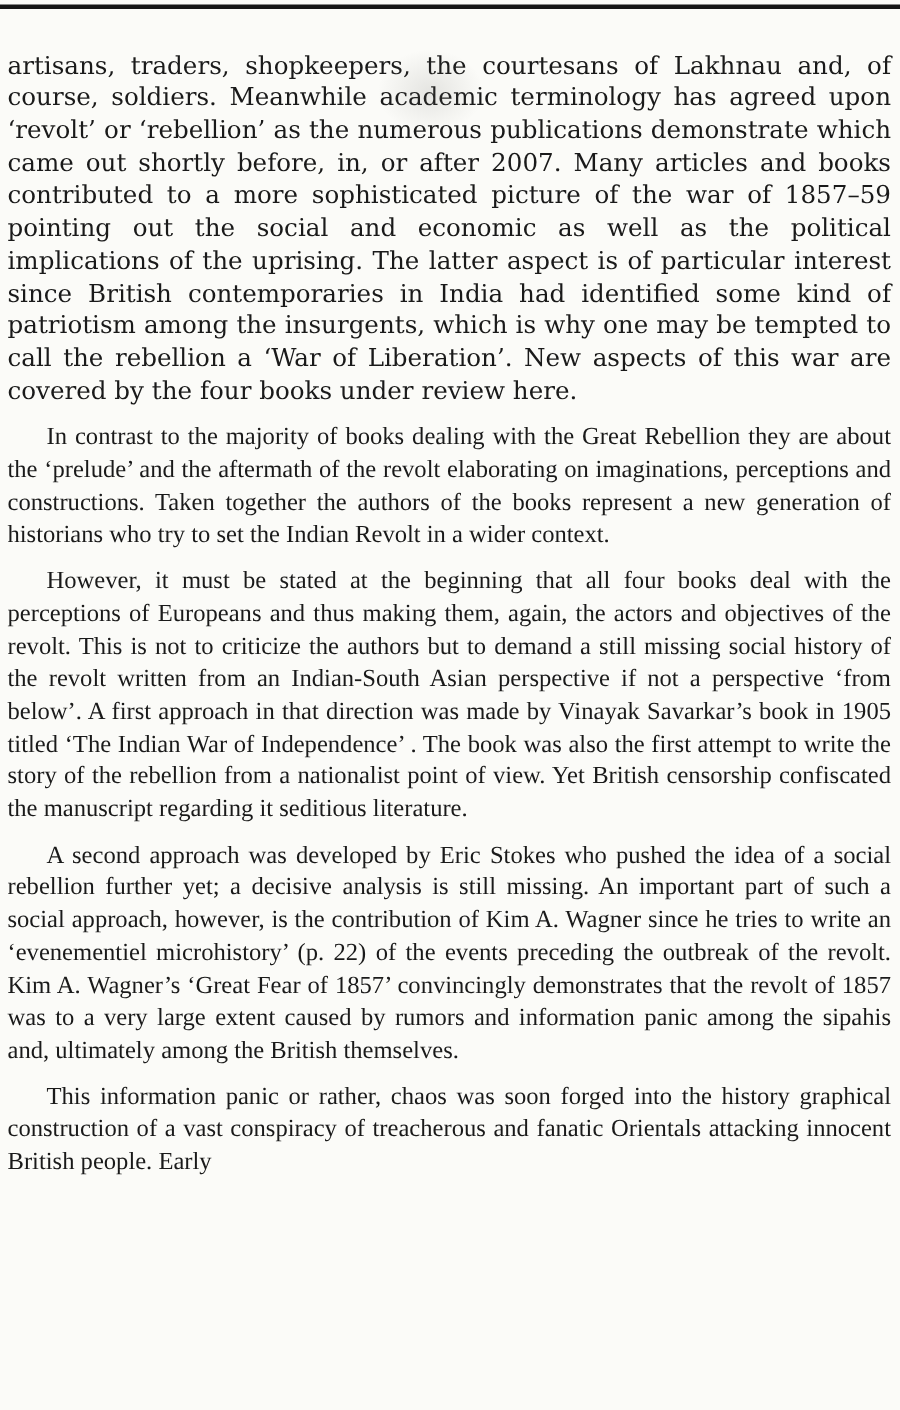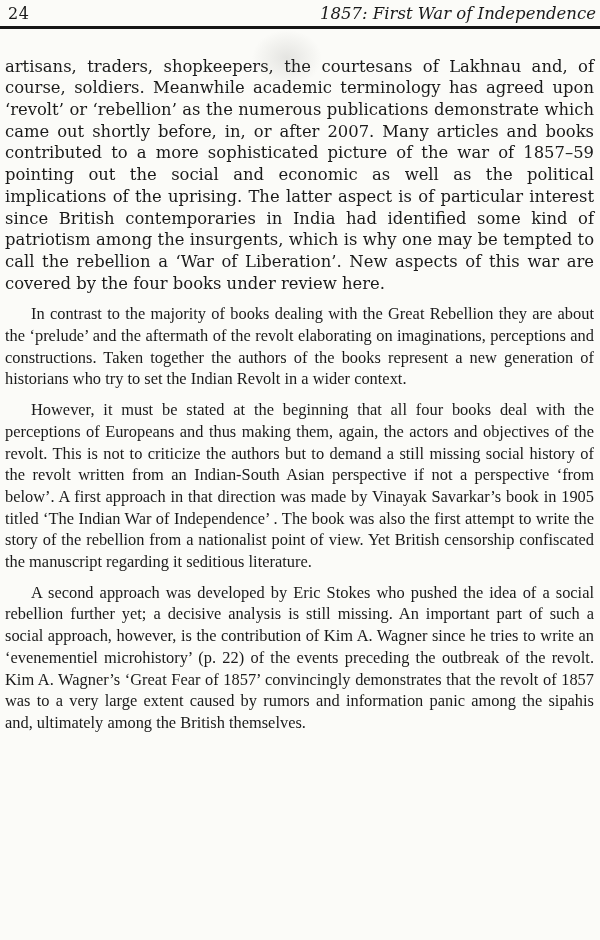--- a/index.html
+++ b/index.html
@@ -63,29 +63,26 @@
   .body-text p.indent {
     text-indent: 26px;
     font-family: Liberation Serif, serif;
   }
 </style>
 </head>
 <body>
 
 <div class="page">
 
-  <div class="header">
-    <span class="page-number">24</span>
-    <span class="running-title">1857: First War of Independence</span>
-  </div>
 
   <div class="header-rule"></div>
 
   <div class="scan-smudge"></div>
 
   <div class="body-text">
     <p>artisans, traders, shopkeepers, the courtesans of Lakhnau and, of course, soldiers. Meanwhile academic terminology has agreed upon ‘revolt’ or ‘rebellion’ as the numerous publications demonstrate which came out shortly before, in, or after 2007. Many articles and books contributed to a more sophisticated picture of the war of 1857–59 pointing out the social and economic as well as the political implications of the uprising. The latter aspect is of particular interest since British contemporaries in India had identified some kind of patriotism among the insurgents, which is why one may be tempted to call the rebellion a ‘War of Liberation’. New aspects of this war are covered by the four books under review here.</p>
     <p class="indent">In contrast to the majority of books dealing with the Great Rebellion they are about the ‘prelude’ and the aftermath of the revolt elaborating on imaginations, perceptions and constructions. Taken together the authors of the books represent a new generation of historians who try to set the Indian Revolt in a wider context.</p>
     <p class="indent">However, it must be stated at the beginning that all four books deal with the perceptions of Europeans and thus making them, again, the actors and objectives of the revolt. This is not to criticize the authors but to demand a still missing social history of the revolt written from an Indian-South Asian perspective if not a perspective ‘from below’. A first approach in that direction was made by Vinayak Savarkar’s book in 1905 titled ‘The Indian War of Independence’ . The book was also the first attempt to write the story of the rebellion from a nationalist point of view. Yet British censorship confiscated the manuscript regarding it seditious literature.</p>
     <p class="indent">A second approach was developed by Eric Stokes who pushed the idea of a social rebellion further yet; a decisive analysis is still missing. An important part of such a social approach, however, is the contribution of Kim A. Wagner since he tries to write an ‘evenementiel microhistory’ (p. 22) of the events preceding the outbreak of the revolt. Kim A. Wagner’s ‘Great Fear of 1857’ convincingly demonstrates that the revolt of 1857 was to a very large extent caused by rumors and information panic among the sipahis and, ultimately among the British themselves.</p>
+    <p class="indent">This information panic or rather, chaos was soon forged into the history graphical construction of a vast conspiracy of treacherous and fanatic Orientals attacking innocent British people. Early</p>
   </div>
 
 </div>
 
 </body></html>

